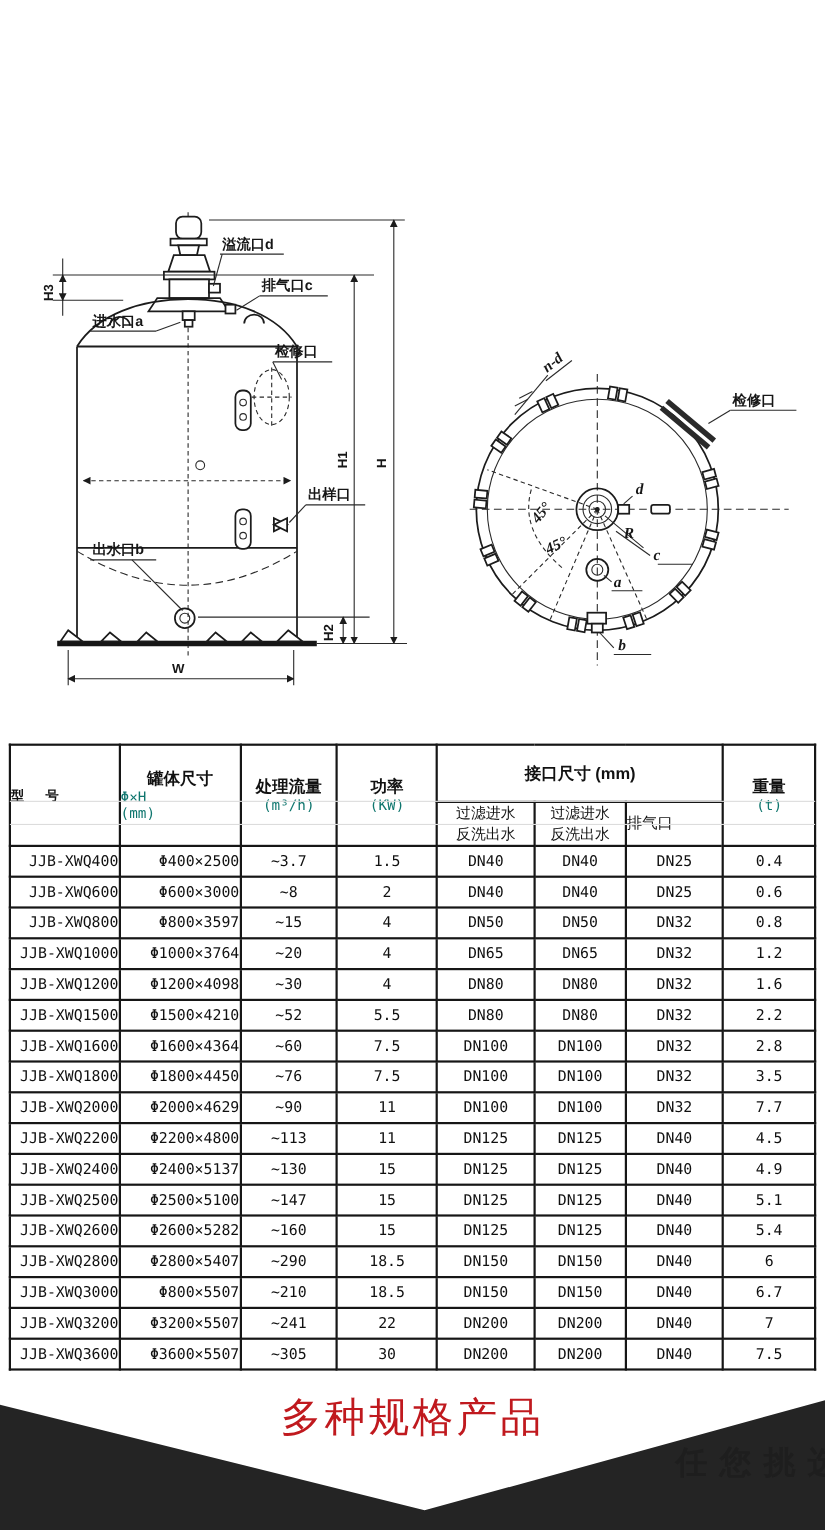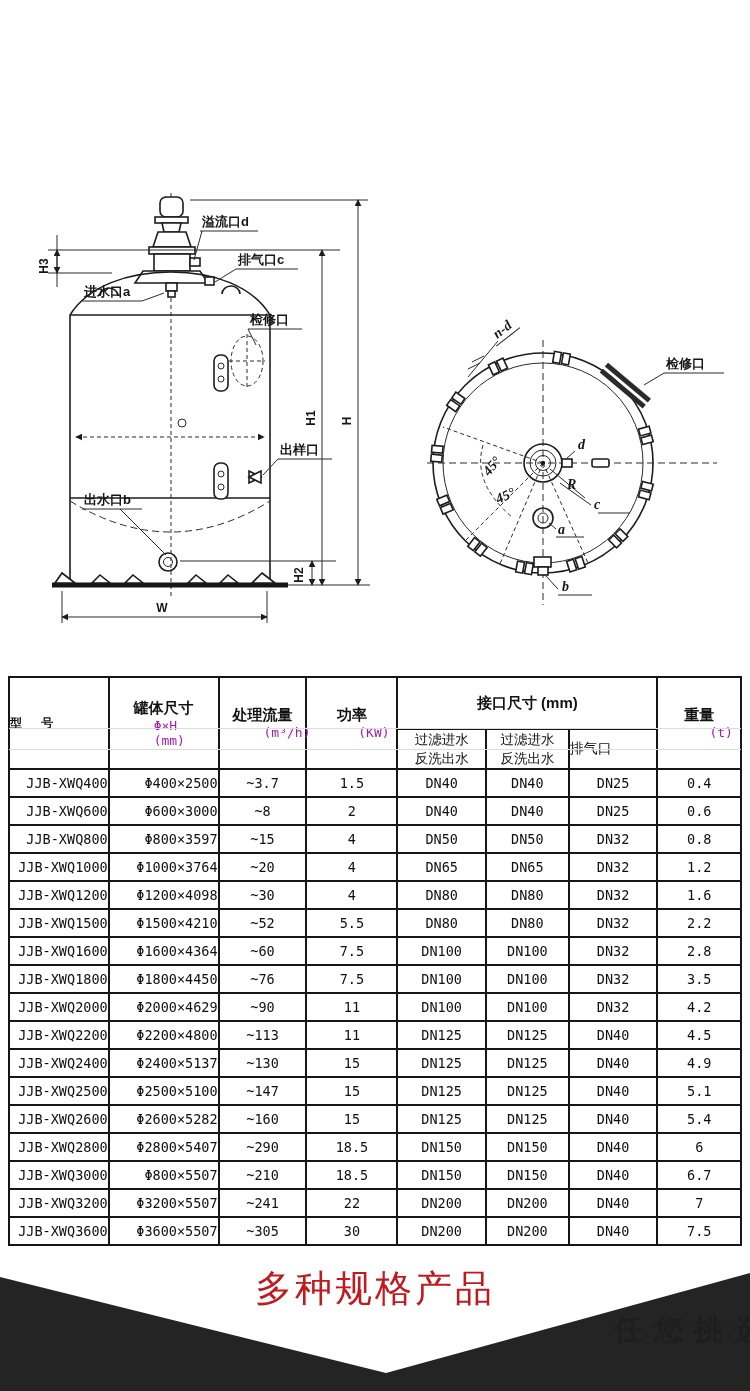--- a/index.html
+++ b/index.html
@@ -17,21 +17,21 @@
   .dash2{stroke-dasharray:4 3;}
   .part{stroke:#1c1c1c;stroke-width:1.6;fill:#fff;}
   .dlabel{font:bold 13px "Liberation Sans",sans-serif;fill:#161616;}
   .dletter{font:italic bold 14px "Liberation Serif",serif;fill:#161616;}
   .dim{font:bold 12px "Liberation Sans",sans-serif;fill:#161616;}
   
   .spec-table{position:absolute;left:8px;top:676px;width:734px;border-collapse:collapse;
     table-layout:fixed;}
   .spec-table td,.spec-table th{border:2px solid #161616;padding:0;vertical-align:middle;}
   .hcn{font-weight:bold;font-size:15px;color:#111;text-align:center;}
-  .hsub{font-family:"DejaVu Sans Mono",monospace;font-size:13px;color:#a21caf;padding-left:44px;}
+  .hsub{font-family:"DejaVu Sans Mono",monospace;font-size:13px;color:#0f766e;}
   .model-h{font-weight:bold;font-size:12px;letter-spacing:8px;text-align:left;}
   .pad{padding:2px 6px;}
   .spec-table tbody td{height:26px;font-family:"DejaVu Sans Mono",monospace;
     font-size:13.5px;color:#101010;}
   .spec-table td.l{text-align:right;padding-left:6px;}
   .spec-table td.c{text-align:center;}
   .faint{position:absolute;left:9px;width:732px;height:0;border-top:1px solid #dcdcdc;
     pointer-events:none;}
   
   .footer-wedge{position:absolute;left:0;top:1231px;width:750px;height:160px;}
@@ -405,21 +405,21 @@
           <td class="c">3.5</td>
     </tr>
         <tr>
       <td class="l">JJB-XWQ2000</td>
           <td class="l">Φ2000×4629</td>
           <td class="c">~90</td>
           <td class="c">11</td>
       <td class="c">DN100</td>
           <td class="c">DN100</td>
           <td class="c">DN32</td>
-          <td class="c">4.2</td>
+          <td class="c">7.7</td>
     </tr>
         <tr>
       <td class="l">JJB-XWQ2200</td>
           <td class="l">Φ2200×4800</td>
           <td class="c">~113</td>
           <td class="c">11</td>
       <td class="c">DN125</td>
           <td class="c">DN125</td>
           <td class="c">DN40</td>
           <td class="c">4.5</td>

